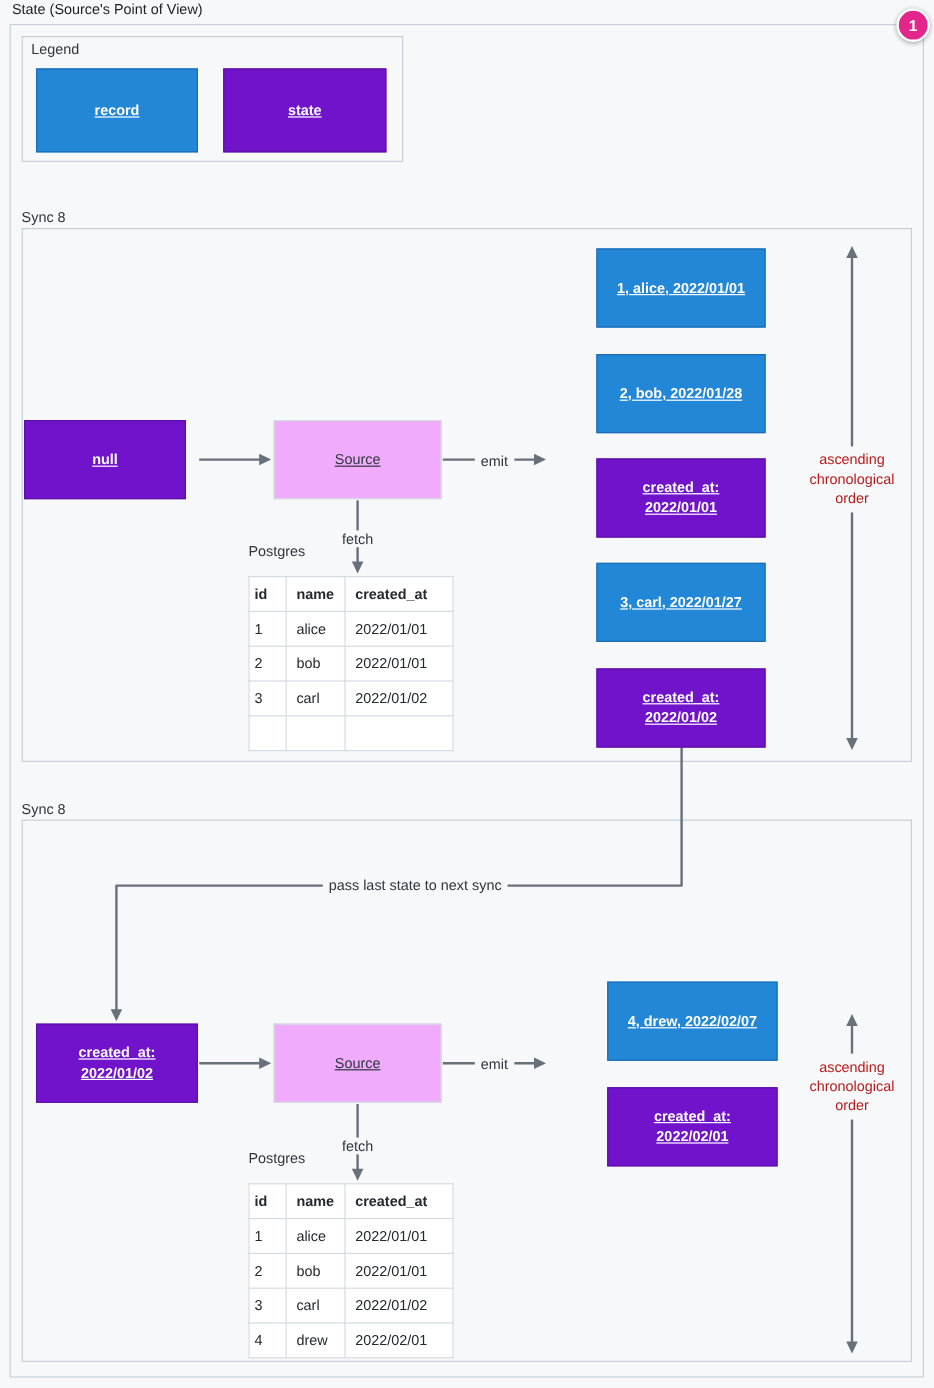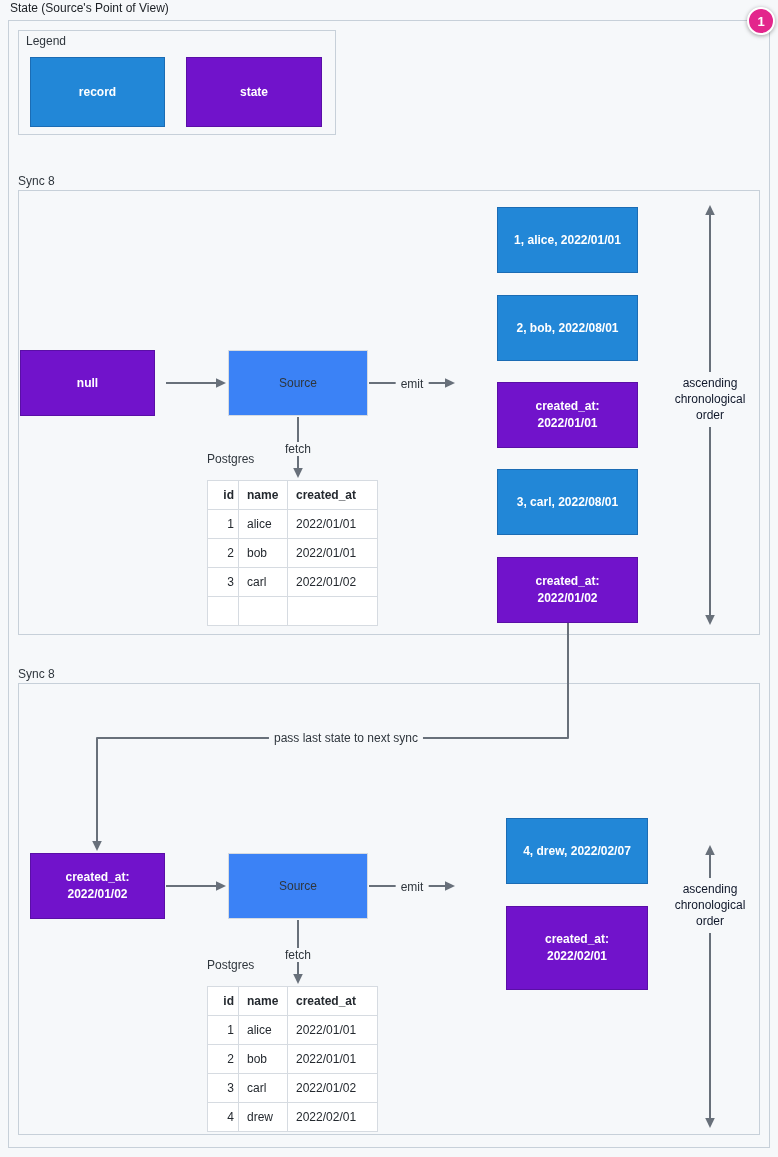--- a/index.html
+++ b/index.html
@@ -10,42 +10,42 @@
     font-family: "Liberation Sans", sans-serif;
     font-size: 12px;
     color: #24292f;
     overflow: hidden;
   }
   .page-title { position: absolute; left: 10px; top: 1px; font-size: 12px; color: #1b1f24; z-index: 3; }
   .frame { position: absolute; border: 1px solid #c7d0d9; background: transparent; z-index: 0; }
   .frame-label { position: absolute; font-size: 12px; color: #2f363d; z-index: 3; }
   .node {
     position: absolute; display: flex; align-items: center; justify-content: center;
-    text-align: center; font-size: 12px; font-weight: bold; line-height: 1.4; z-index: 2;
+    text-align: center; font-size: 12px; font-weight: bold; line-height: 1.4; z-index: 2; text-decoration: underline;
   }
   .node.record { background: #2287d7; border: 1px solid #1b6cb4; color: #ffffff; }
   .node.state  { background: #7113cb; border: 1px solid #5a0fa6; color: #ffffff; }
-  .node.plain  { background: #3b82f6; border: 1px solid #d6dbe1; color: #2f363d; font-weight: 400; }
+  .node.plain  { background: #f0abfc; border: 1px solid #d6dbe1; color: #2f363d; font-weight: 400; }
   .inner-state { max-width: 92px; }
   .line-label {
     position: absolute; background: #f6f8fa; padding: 0 5px; font-size: 12px; color: #2f363d;
     transform: translate(-50%,-50%); white-space: nowrap; z-index: 3;
   }
   .order-note {
     position: absolute; width: 92px; text-align: center; background: #f6f8fa;
-    font-size: 12px; color: #0f172a; line-height: 1.35; padding: 3px 0;
+    font-size: 12px; color: #b91c1c; line-height: 1.35; padding: 3px 0;
     transform: translateX(-50%); z-index: 3;
   }
   table.db {
     position: absolute; border-collapse: collapse; background: #ffffff;
     font-size: 12px; color: #24292f; table-layout: fixed; z-index: 2;
   }
   table.db th, table.db td { border: 1px solid #d6dbe1; height: 29px; padding: 0 8px; text-align: left; font-weight: 400; white-space: nowrap; }
   table.db th { font-weight: 700; }
-  table.db .c { text-align: right; padding: 0 4px; }
+  table.db .c { text-align: left; padding: 0 4px; }
   .badge {
     position: absolute; left: 747px; top: 7px; width: 28px; height: 28px; border-radius: 50%;
     background: #e3268c; border: 2px solid #ffffff; color: #ffffff; font-weight: 700; font-size: 13px;
     display: flex; align-items: center; justify-content: center;
     box-shadow: 0 1px 4px rgba(0,0,0,0.35); z-index: 5;
   }
   svg.overlay { position: absolute; left: 0; top: 0; z-index: 1; pointer-events: none; }
   svg.overlay line, svg.overlay path { stroke: #68707a; stroke-width: 2; fill: none; stroke-linejoin: round; }
   svg.overlay polygon { fill: #68707a; }
 </style>
@@ -113,27 +113,27 @@
       <td></td>
       <td></td>
     </tr>
   </tbody>
 </table>
 
 <div class="node record" style="left:497px;top:207px;width:141px;height:66px">
   <span>1, alice, 2022/01/01</span>
 </div>
 <div class="node record" style="left:497px;top:295px;width:141px;height:66px">
-  <span>2, bob, 2022/08/01</span>
+  <span>2, bob, 2022/01/28</span>
 </div>
 <div class="node state" style="left:497px;top:382px;width:141px;height:66px">
   <span class="inner-state">created_at: 2022/01/01</span>
 </div>
 <div class="node record" style="left:497px;top:469px;width:141px;height:66px">
-  <span>3, carl, 2022/08/01</span>
+  <span>3, carl, 2022/01/27</span>
 </div>
 <div class="node state" style="left:497px;top:557px;width:141px;height:66px">
   <span class="inner-state">created_at: 2022/01/02</span>
 </div>
 
 <div class="order-note" style="left:710px;top:372px">ascending chronological order</div>
 
 <div class="frame-label" style="left:18px;top:667px">Sync 8</div>
 <div class="frame" style="left:18px;top:683px;width:742px;height:452px"></div>
 
@@ -182,21 +182,21 @@
       <td class="c">4</td>
       <td>drew</td>
       <td>2022/02/01</td>
     </tr>
   </tbody>
 </table>
 
 <div class="node record" style="left:506px;top:818px;width:142px;height:66px">
   <span>4, drew, 2022/02/07</span>
 </div>
-<div class="node state" style="left:506px;top:906px;width:142px;height:84px">
+<div class="node state" style="left:506px;top:906px;width:142px;height:66px">
   <span class="inner-state">created_at: 2022/02/01</span>
 </div>
 
 <div class="order-note" style="left:710px;top:878px">ascending chronological order</div>
 
 <svg class="overlay" width="778" height="1157" viewBox="0 0 778 1157">
 
   <g>
     <line x1="166" y1="383" x2="217" y2="383"></line>
     <polygon points="226,383 216,378.2 216,387.8"></polygon>

